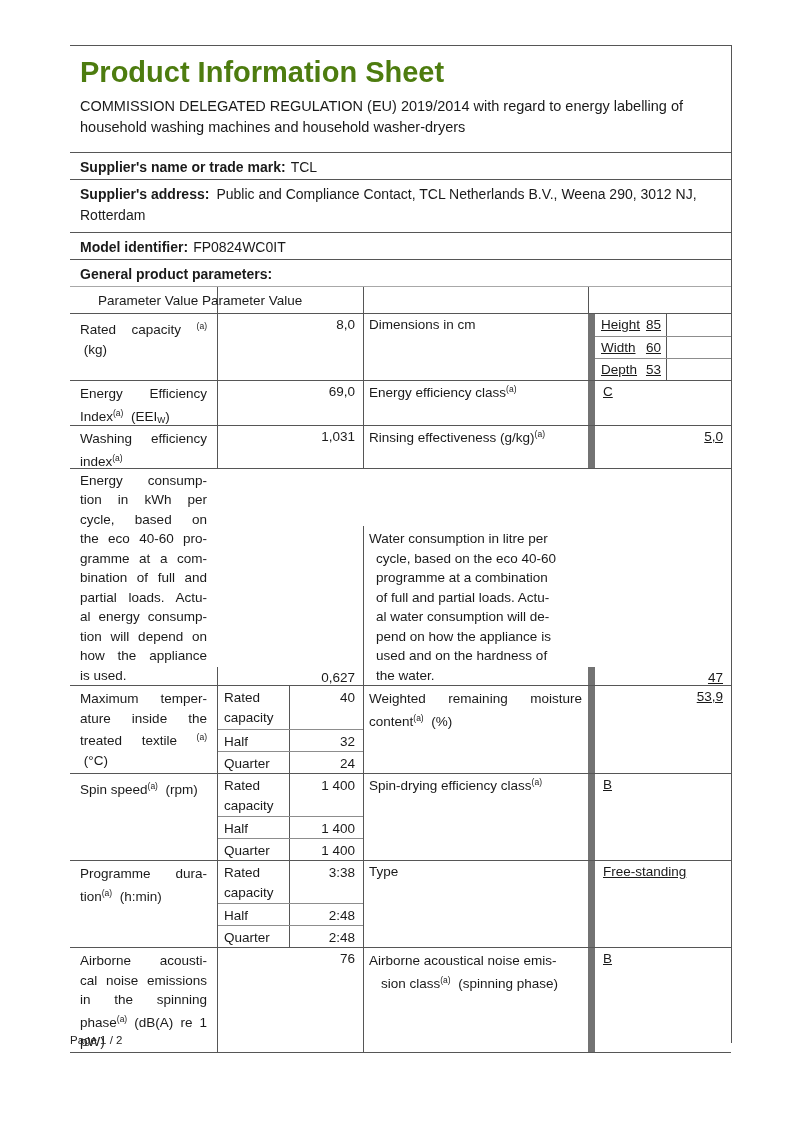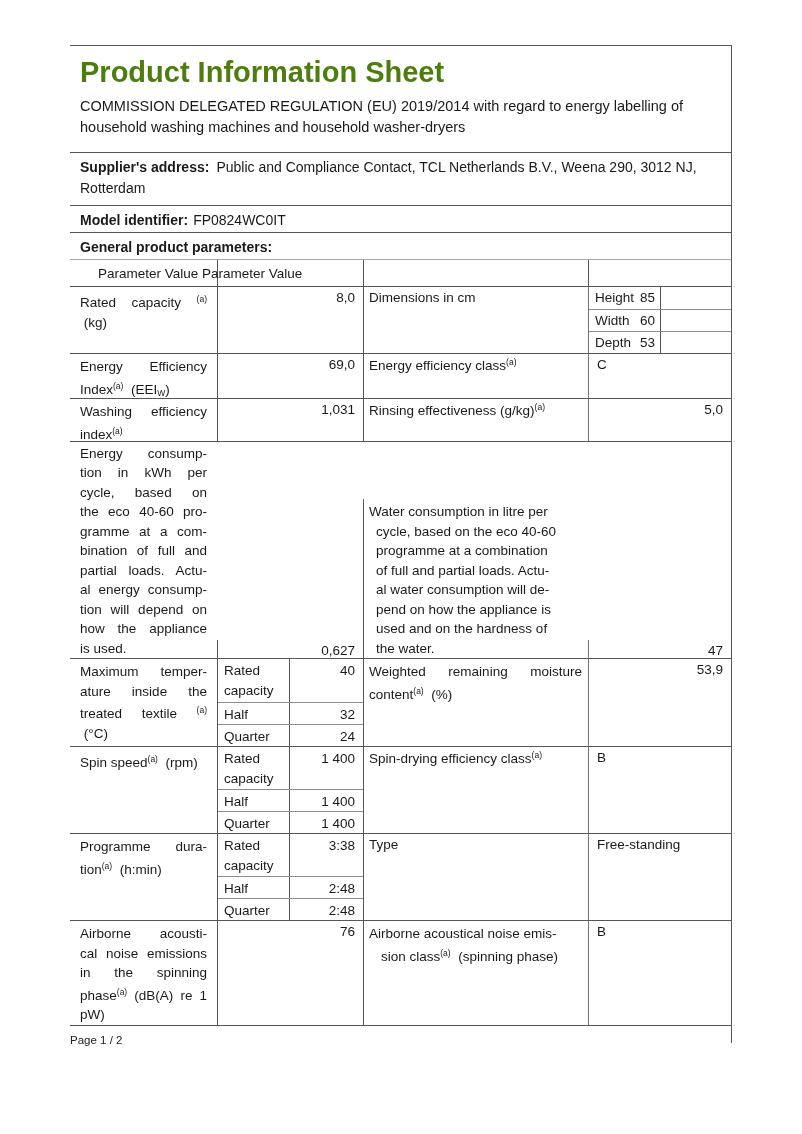--- a/index.html
+++ b/index.html
@@ -28,21 +28,21 @@
   .hrow .hval{margin-left:5px;}
   .hrow.addr .hval{margin-left:7px;}
   .h27{height:27px;} .h53{height:53px;}
   .hrow.light{border-bottom:1px solid #a8a8a8;}
   
   .gtable{font-size:13.5px;}
   .trow{display:flex;box-sizing:border-box;border-bottom:1px solid #565656;}
   .c1{width:147px;box-sizing:border-box;padding:3px 10px 0 10px;}
   .c2{width:146px;box-sizing:border-box;border-left:1px solid #565656;}
   .c3{width:225px;box-sizing:border-box;border-left:1px solid #565656;padding:3px 6px 0 5px;}
-  .c4{width:143px;box-sizing:border-box;border-left:1px solid #737373;}
+  .c4{width:143px;box-sizing:border-box;border-left:7px solid #737373;text-decoration:underline;}
   .c4.txt{padding:3px 6px 0 8px;}
   .c4.val{padding:3px 8px 0 0;text-align:right;}
   .c2.val{padding:3px 8px 0 0;text-align:right;}
   .lines>div{white-space:pre-wrap;line-height:19.5px;}
   .just>div:not(:last-child){white-space:normal;text-align:justify;text-align-last:justify;}
   .hang7>div + div{padding-left:7px;}
   .hang12>div + div{padding-left:12px;}
   sup{font-size:8.5px;vertical-align:5px;}
   sub{font-size:8.5px;vertical-align:-2px;}
   
@@ -78,20 +78,23 @@
 </head>
 <body>
 
 <div class="sheet">
 
   <div class="title-block">
     <div class="doc-title" style="color: #4d7c0f;">Product Information Sheet</div>
     <div class="regulation">COMMISSION DELEGATED REGULATION (EU) 2019/2014 with regard to energy labelling of household washing machines and household washer-dryers</div>
   </div>
 
+  <div class="hrow h27">
+    <b>Supplier's name or trade mark:</b><span class="hval">TCL</span>
+  </div>
 
   <div class="hrow addr h53">
     <b>Supplier's address:</b><span class="hval">Public and Compliance Contact, TCL Netherlands B.V., Weena 290, 3012 NJ, Rotterdam</span>
   </div>
 
   <div class="hrow h27">
     <b>Model identifier:</b><span class="hval">FP0824WC0IT</span>
   </div>
 
   <div class="hrow h27 light">

